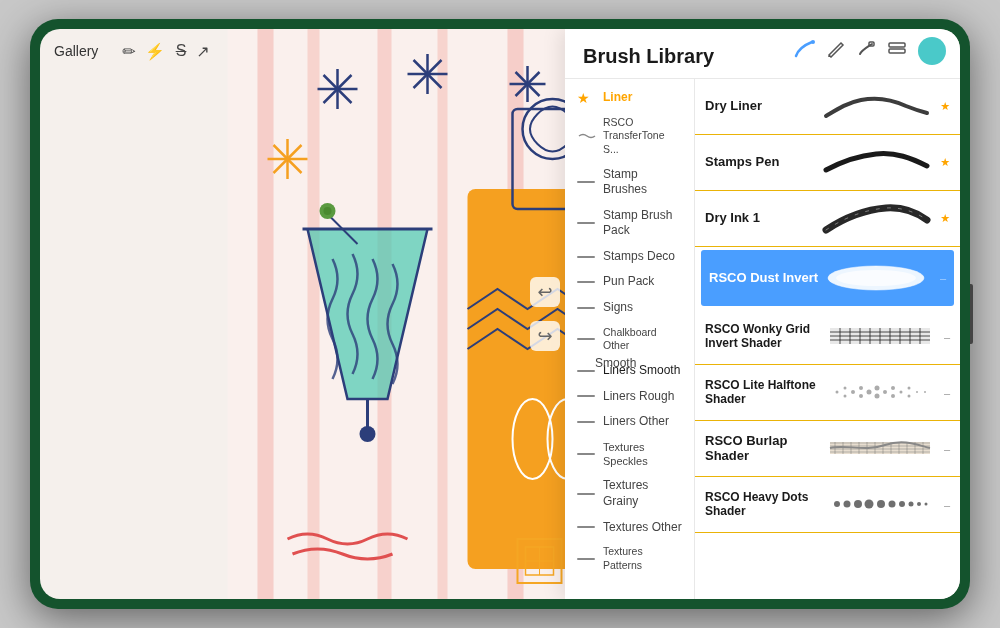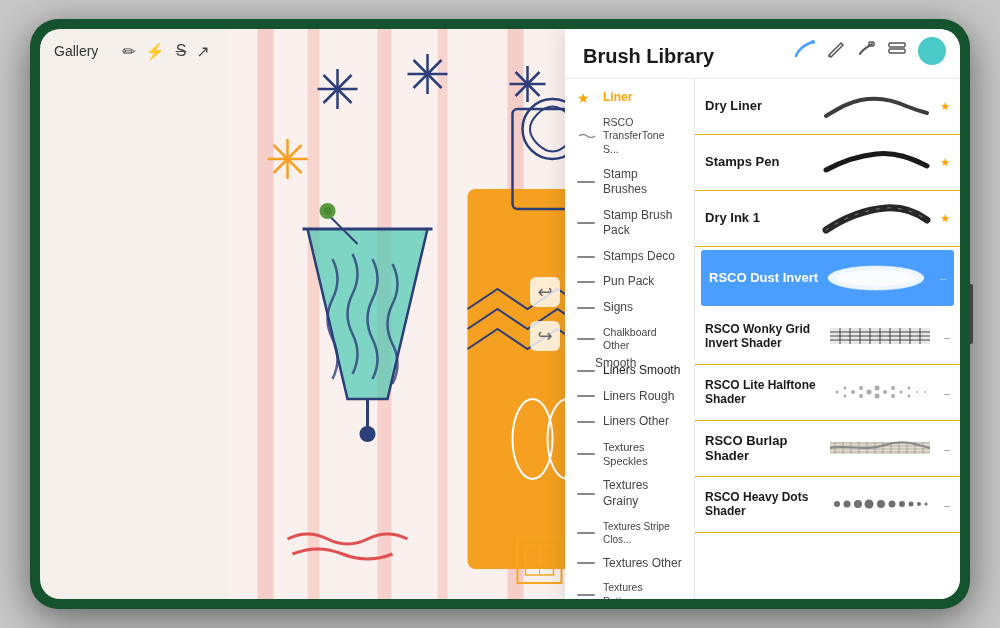--- a/index.html
+++ b/index.html
@@ -491,26 +491,20 @@
             <span style="font-size:11px;">Textures Speckles</span>
           </div>
 
           <div class="category-item">
             <span class="cat-icon">
                 <span class="cat-preview-line"></span>
               </span>
             <span>Textures Grainy</span>
           </div>
 
-          <div class="category-item">
-            <span class="cat-icon">
-                <span class="cat-preview-line"></span>
-              </span>
-            <span style="font-size:10px;">Textures Stripe Clos...</span>
-          </div>
 
           <div class="category-item">
             <span class="cat-icon">
                 <span class="cat-preview-line"></span>
               </span>
             <span>Textures Other</span>
           </div>
 
           <div class="category-item">
             <span class="cat-icon">

